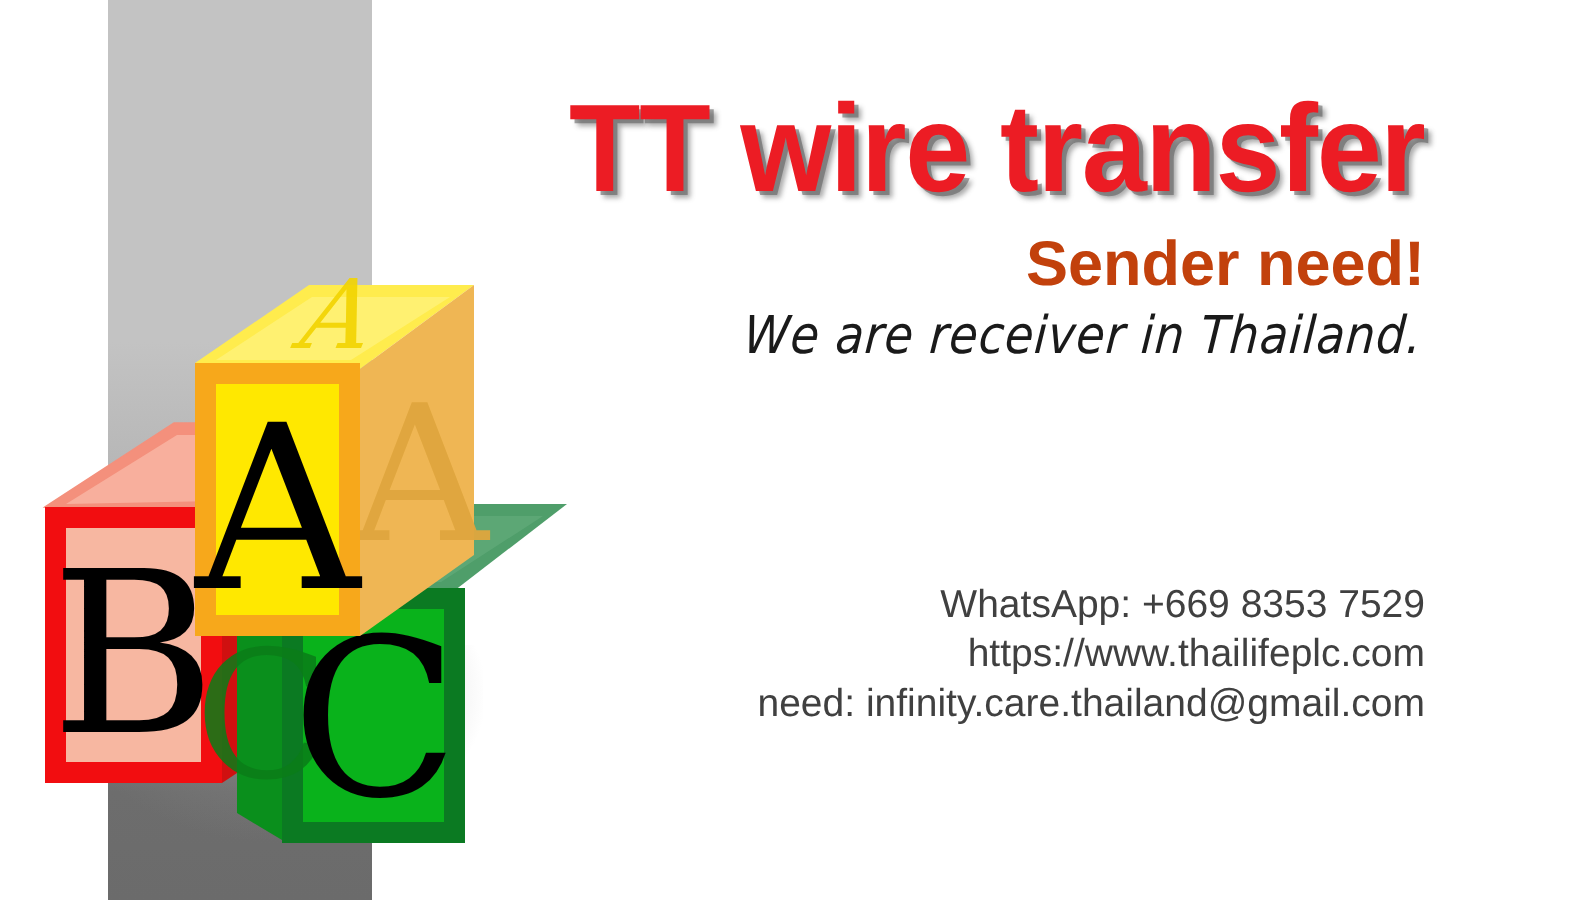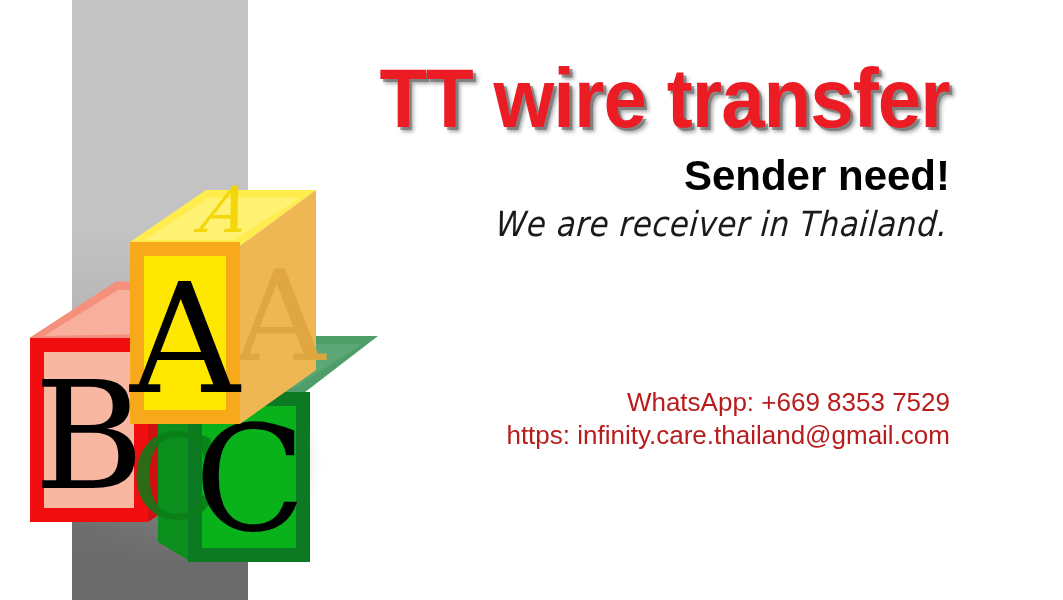--- a/index.html
+++ b/index.html
@@ -81,21 +81,21 @@
   }
 
   .subhead {
     position: absolute;
     right: 0;
     top: 152px;
     font-family: "Liberation Sans", sans-serif;
     font-weight: bold;
     font-size: 42px;
     line-height: 48px;
-    color: #000000;
+    color: #c2410c;
     white-space: nowrap;
   }
 
   .script-line {
     position: absolute;
     right: 2px;
     top: 204px;
     font-family: "DejaVu Sans", sans-serif;
     font-size: 31px;
     line-height: 40px;
@@ -111,21 +111,21 @@
     position: absolute;
     right: 0;
     top: 386px;
     width: 700px;
     text-align: right;
   }
   .contact-line {
     font-family: "Liberation Sans", sans-serif;
     font-size: 26px;
     line-height: 33px;
-    color: #b91c1c;
+    color: #404040;
     white-space: nowrap;
   }
 </style>
 </head>
 <body>
 
 <div id="canvas">
 
   <div class="gray-bar"></div>
   <div class="bar-shadow"></div>
@@ -192,17 +192,18 @@
   <div class="text-col">
 
     <div class="headline">TT wire transfer</div>
 
     <div class="subhead">Sender need!</div>
 
     <div class="script-line">We are receiver in Thailand.</div>
 
     <div class="contact">
       <div class="contact-line">WhatsApp: +669 8353 7529</div>
-      <div class="contact-line">https: infinity.care.thailand@gmail.com</div>
+      <div class="contact-line">https://www.thailifeplc.com</div>
+      <div class="contact-line">need: infinity.care.thailand@gmail.com</div>
     </div>
 
   </div>
 </div>
 
 </body></html>

